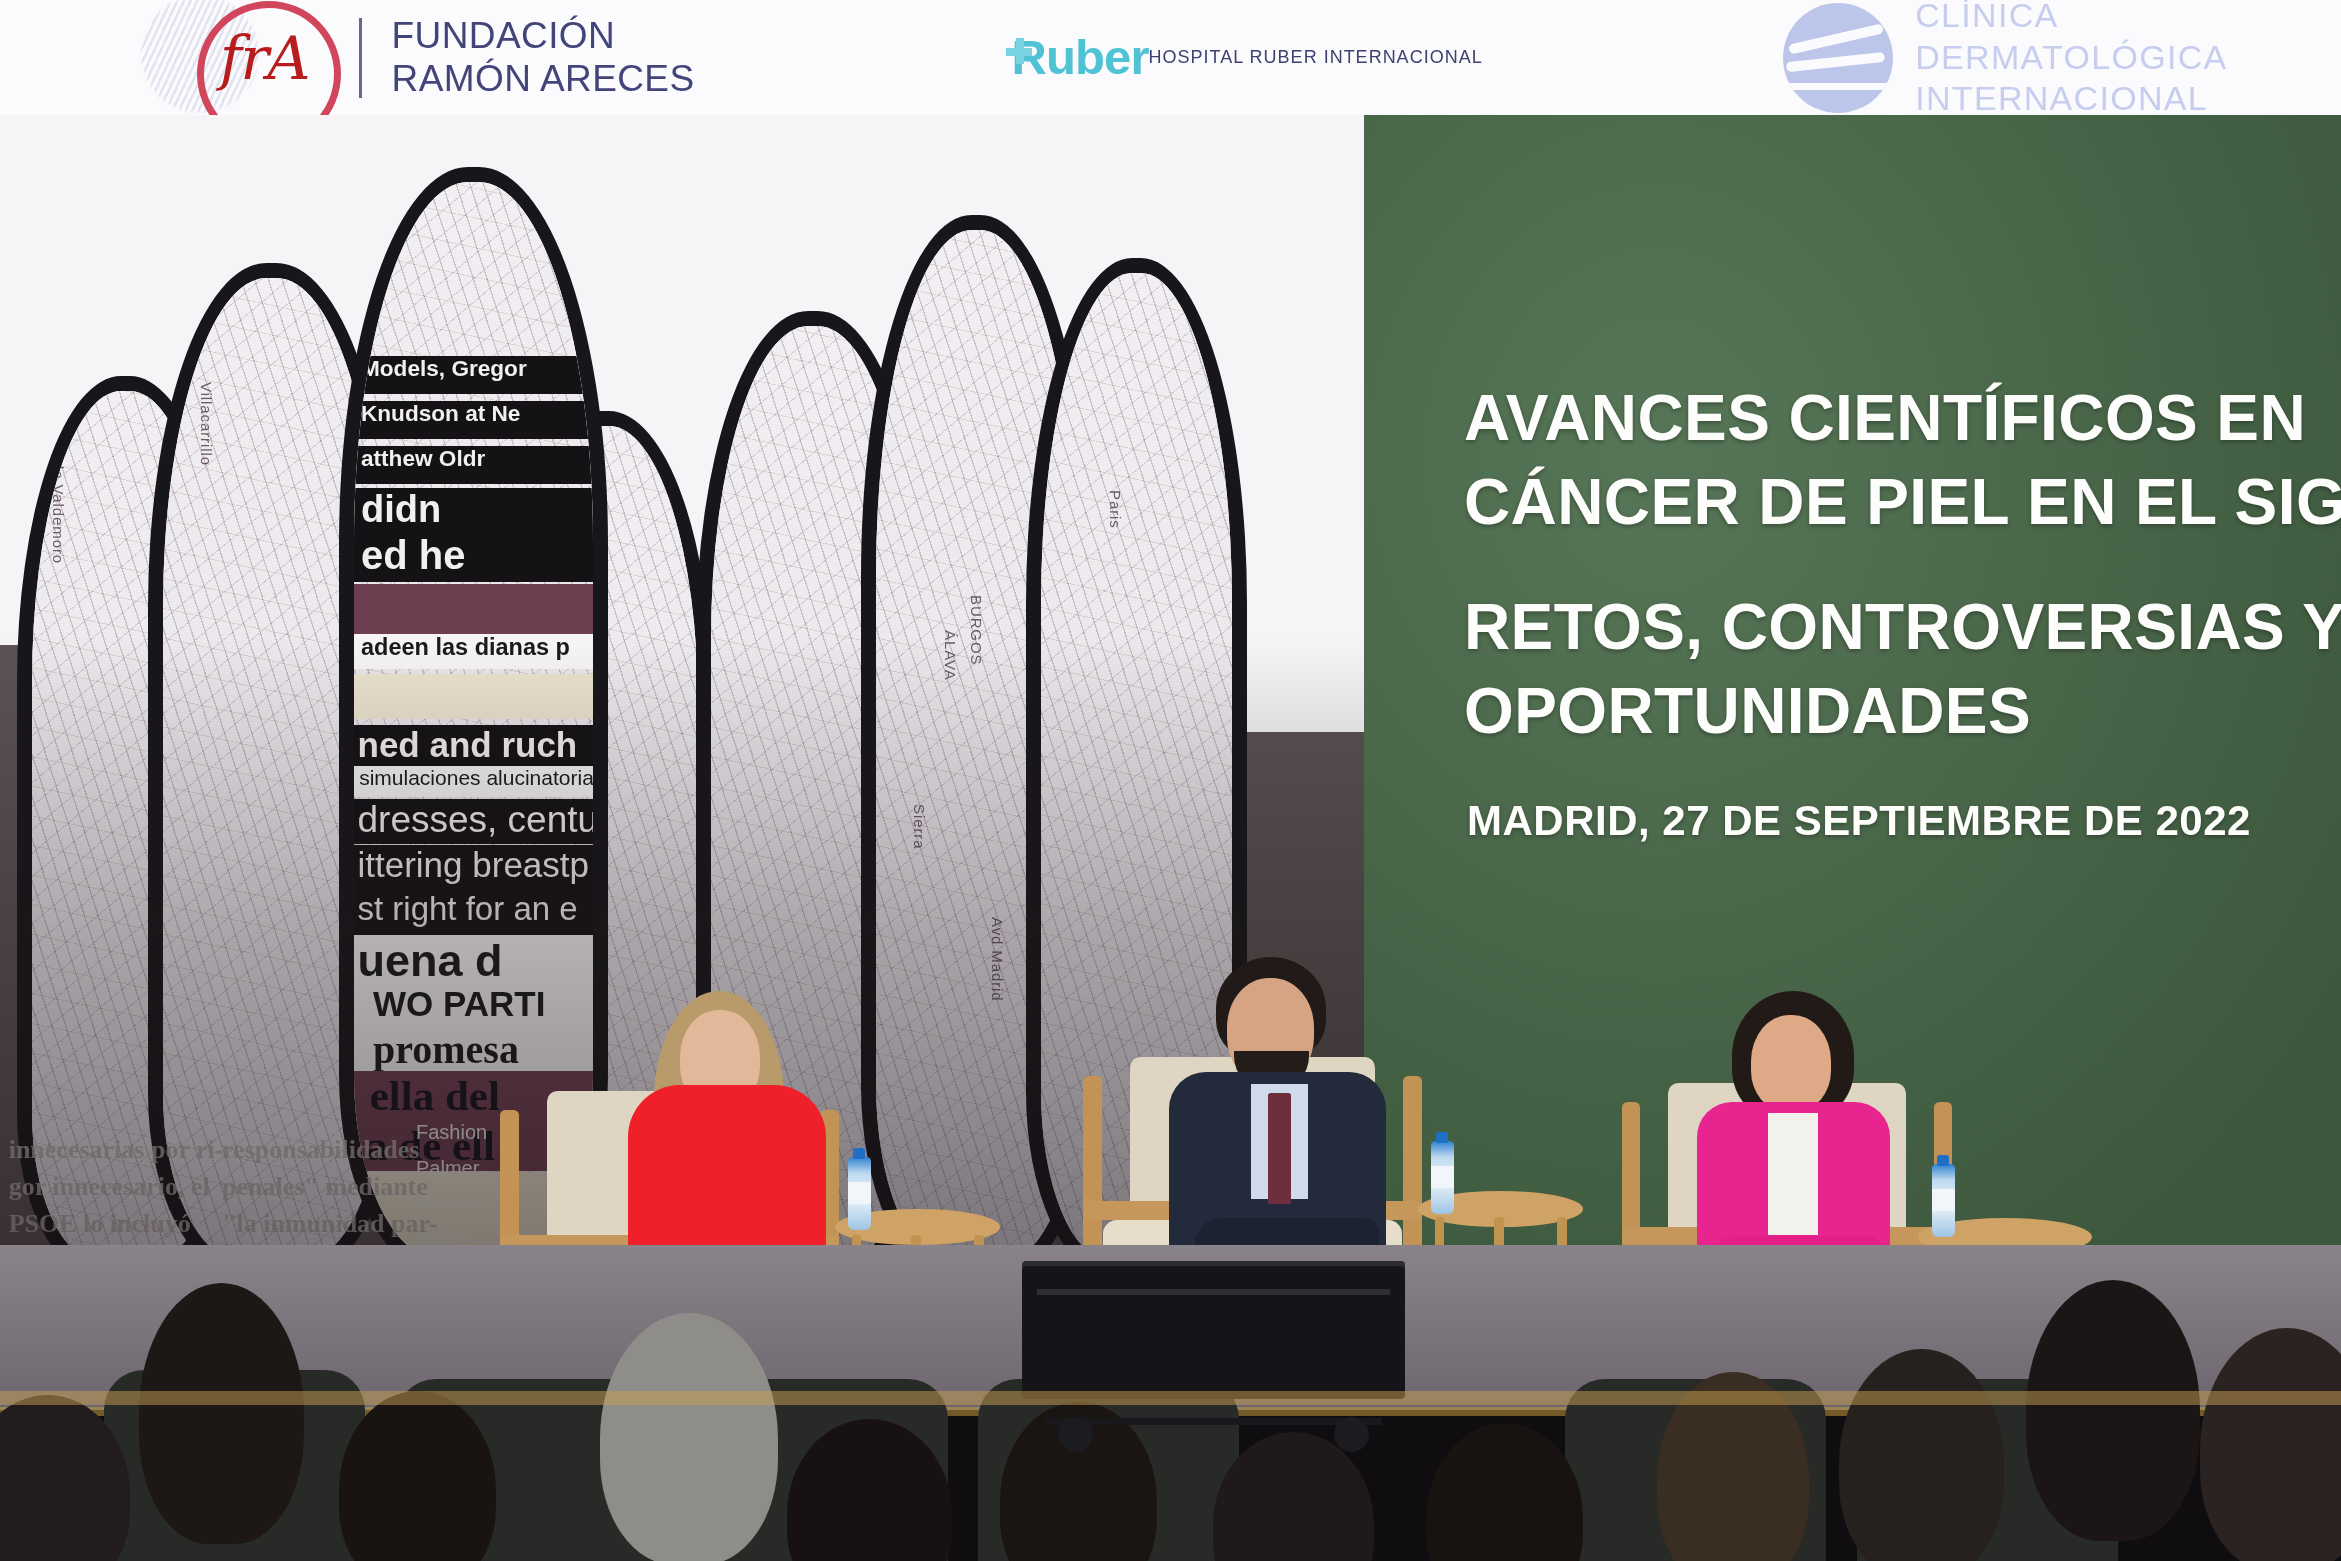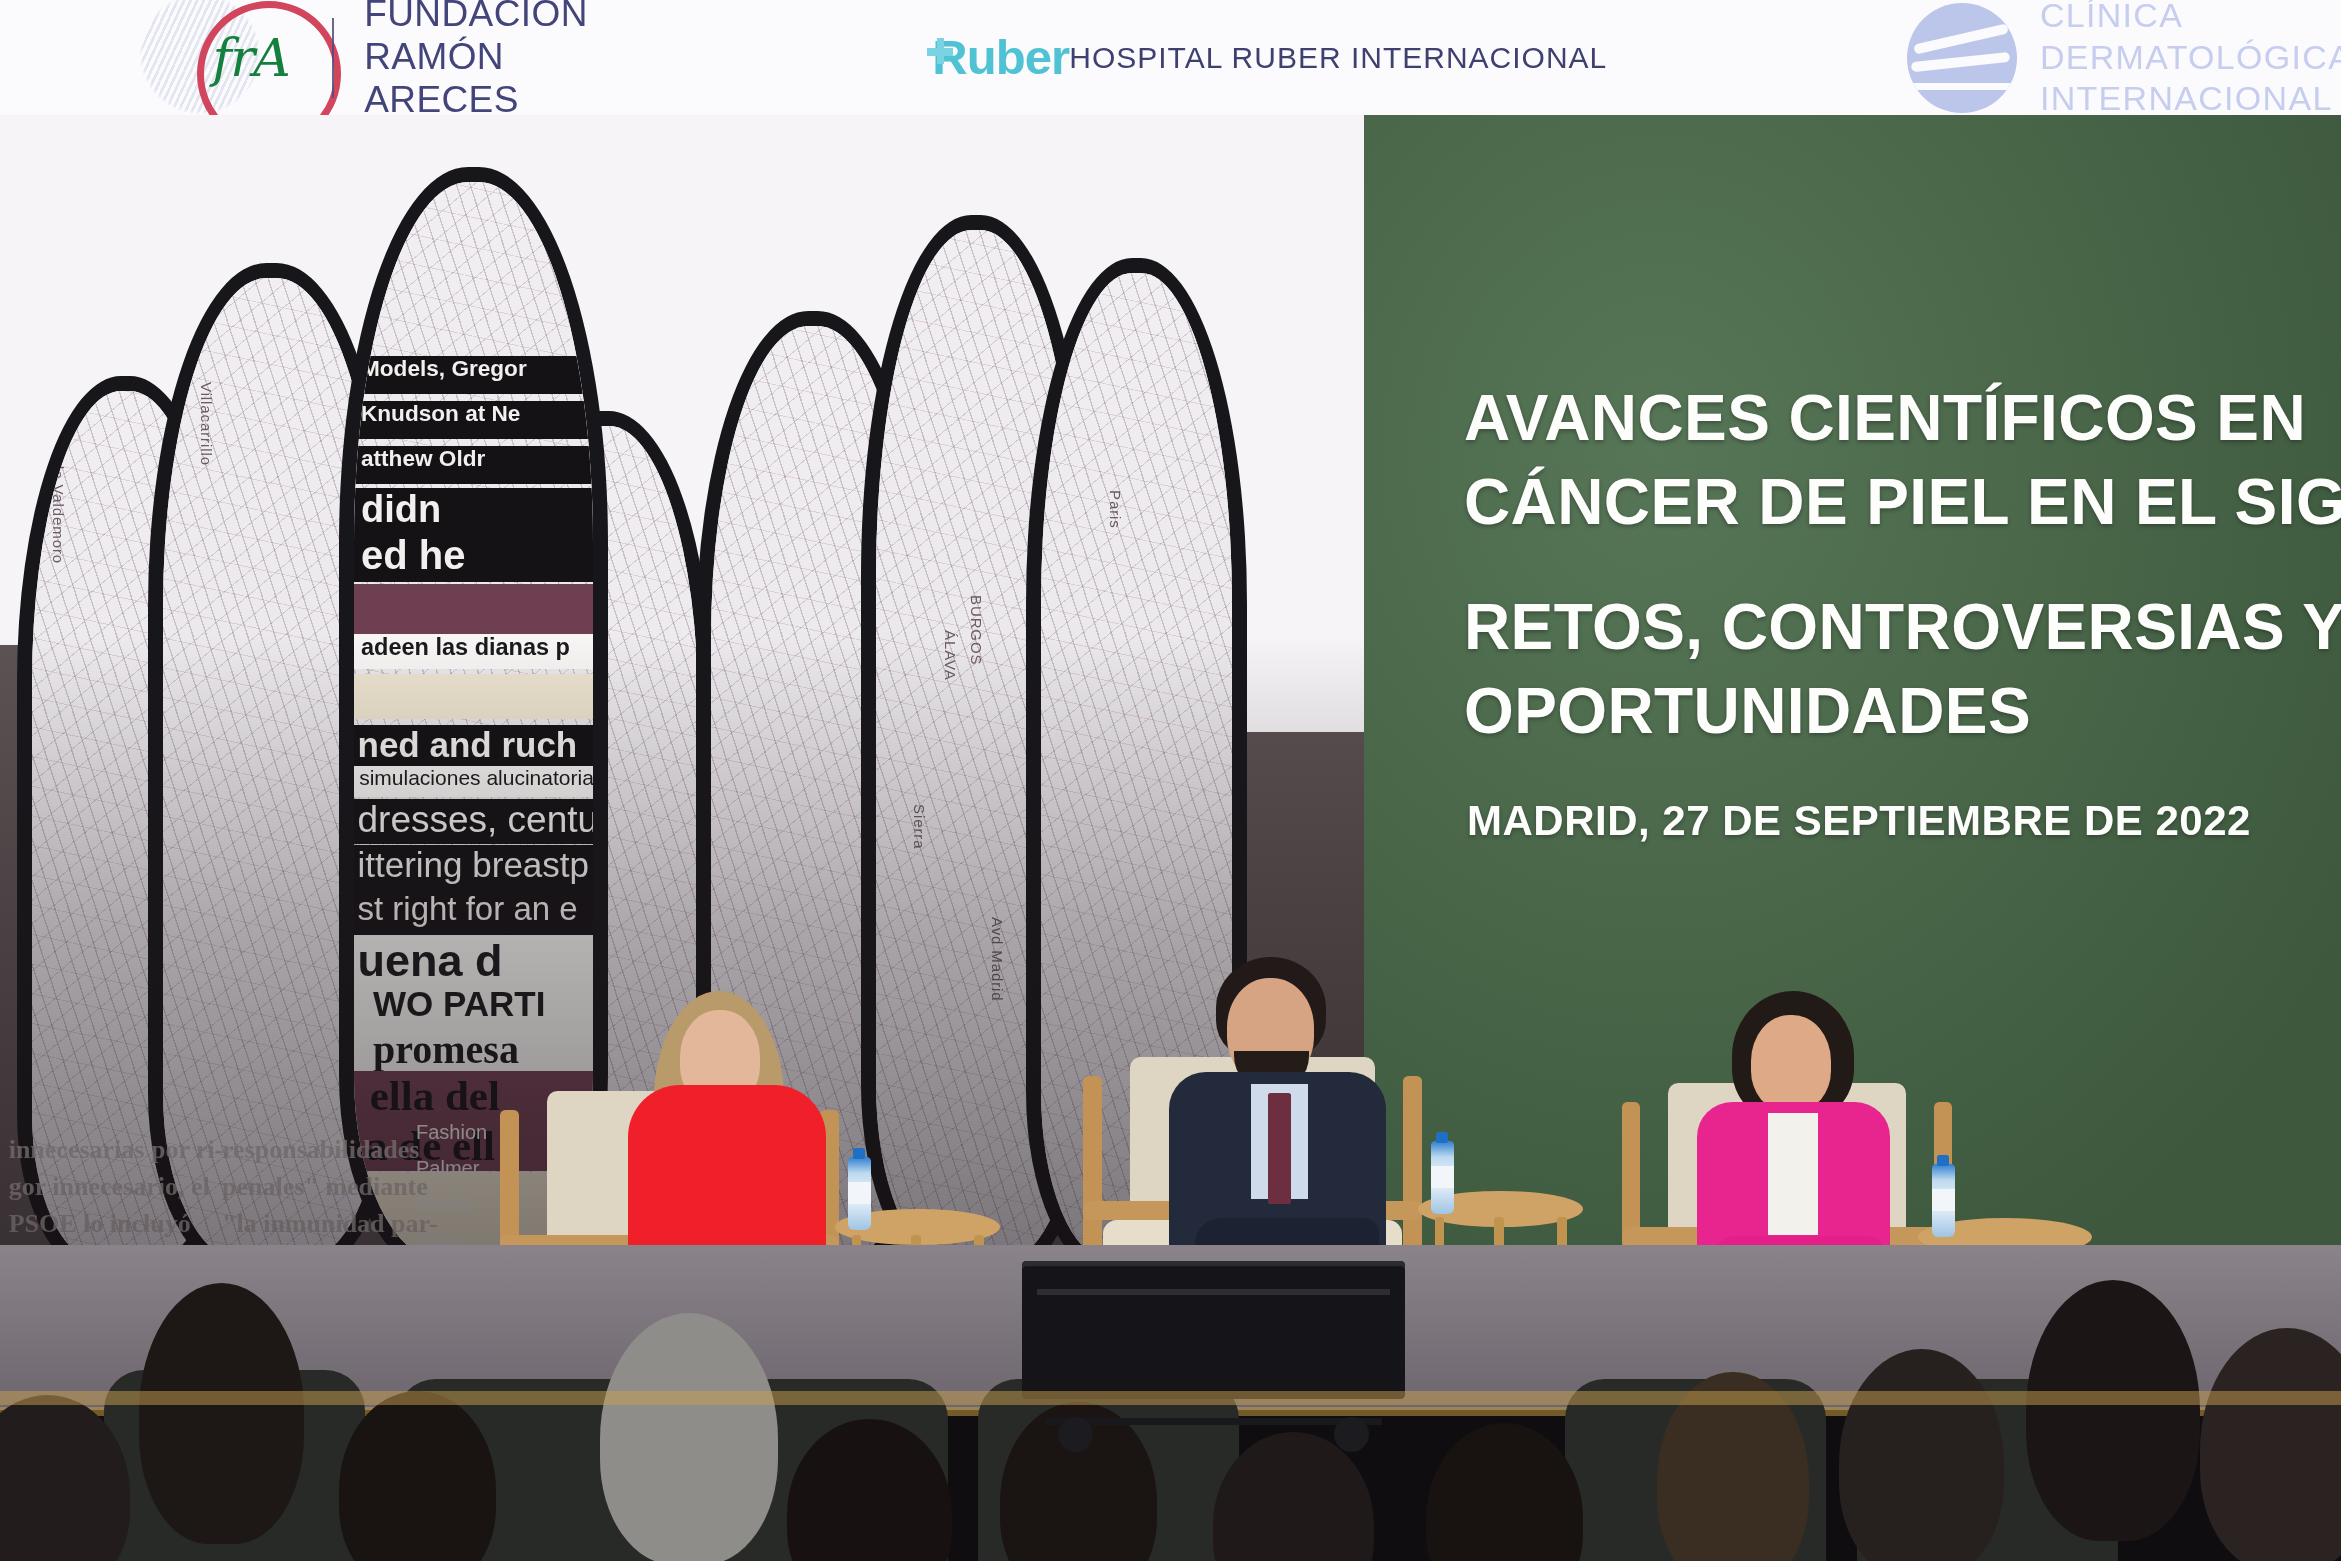--- a/index.html
+++ b/index.html
@@ -11,32 +11,32 @@
   .logo-bar{position:absolute;left:0;top:0;width:2342px;height:115px;background:#fbfbfd;
             display:flex;align-items:center;overflow:hidden;z-index:6;}
   .logo{display:flex;align-items:center;}
   .logo-fra{margin-left:178px;}
   .fra-mark{position:relative;width:157px;height:103px;display:flex;align-items:center;justify-content:center;}
   .fra-ring{position:absolute;left:19px;top:-5.2px;width:130px;height:132px;border:7.8px solid #d1465c;border-radius:50%;}
   .fra-ring2{position:absolute;left:-43px;top:-17.4px;width:130px;height:130px;border-radius:50%;
              background:repeating-linear-gradient(115deg,rgba(170,180,215,.30) 0 2.6px,rgba(255,255,255,0) 2.6px 6px);
              -webkit-mask-image:radial-gradient(circle,#000 62%,transparent 66%);mask-image:radial-gradient(circle,#000 62%,transparent 66%);}
   .fra-text{position:relative;z-index:2;font-family:"DejaVu Serif",serif;font-style:italic;
-            font-size:52px;color:#15803d;letter-spacing:-1.7px;line-height:1;padding-left:15.7px;}
+            font-size:60px;color:#b91c1c;letter-spacing:-1.7px;line-height:1;padding-left:15.7px;}
   .fra-divider{width:2.6px;height:80px;background:#4b4d7a;margin:0 30px 0 24px;opacity:.85;}
   .fra-name{font-size:37px;line-height:1.16;letter-spacing:0.4px;color:#43457a;white-space:pre-line;font-weight:400;}
 
   .logo-ruber{margin-left:317px;text-align:center;}
   .ruber-word{position:relative;font-size:49px;font-weight:bold;color:#4fc2d4;letter-spacing:-0.9px;line-height:1;}
   .ruber-cross{position:absolute;left:-5.2px;top:5.2px;width:26px;height:26px;}
   .ruber-cross:before,.ruber-cross:after{content:"";position:absolute;background:#79d3e2;}
   .ruber-cross:before{left:9.6px;top:0;width:7.8px;height:26px;}
   .ruber-cross:after{left:0;top:9.6px;width:26px;height:7.8px;}
   .ruber-rule{height:1.7px;background:#9aa0c4;margin:6px 0 4.3px 0;}
-  .ruber-sub{font-size:30px;color:#3e4170;letter-spacing:1px;font-variant:small-caps;white-space:nowrap;}
+  .ruber-sub{font-size:18px;color:#3e4170;letter-spacing:1px;font-variant:small-caps;white-space:nowrap;}
 
   .logo-cdi{margin-left:300px;display:flex;align-items:center;}
   .cdi-globe{width:110px;height:110px;border-radius:50%;background:#bcc6ea;position:relative;overflow:hidden;margin-right:22.6px;}
   .cdi-globe i{position:absolute;background:#fbfbfd;display:block;}
   .cdi-g1{left:5.2px;top:31px;width:96px;height:9.6px;transform:rotate(-13deg);border-radius:5.2px;}
   .cdi-g2{left:3.5px;top:54px;width:99px;height:10.4px;transform:rotate(-6deg);border-radius:5.2px;}
   .cdi-g3{left:-3.5px;top:80px;width:118px;height:7.8px;border-radius:5.2px;}
   .cdi-name{font-size:34px;line-height:1.22;color:#c6cdee;letter-spacing:1.3px;white-space:pre-line;}
 
   

